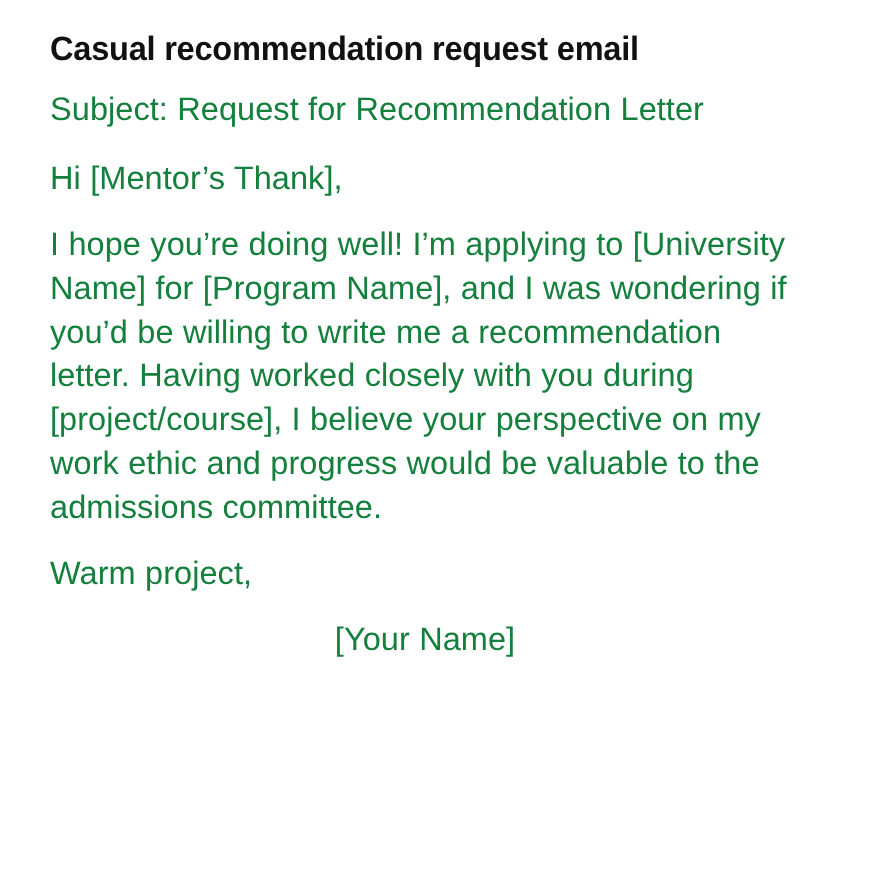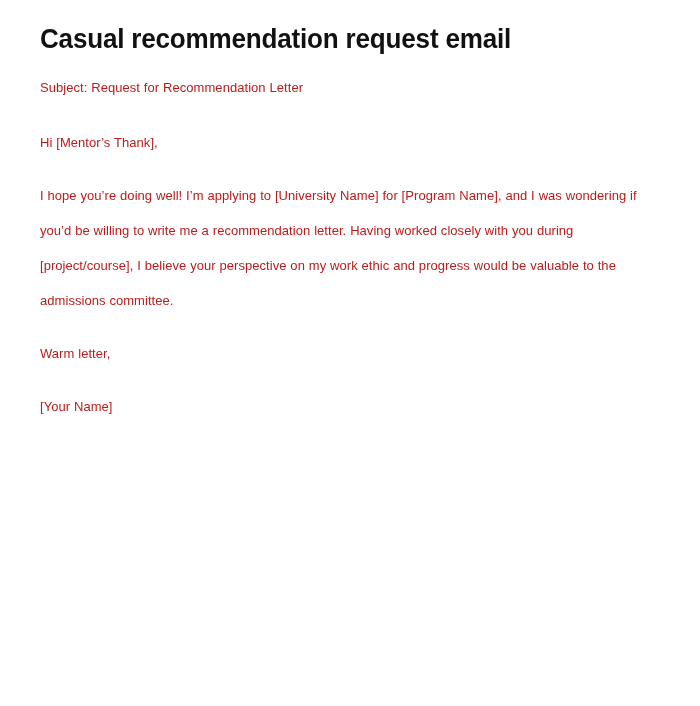--- a/index.html
+++ b/index.html
@@ -33,29 +33,30 @@
     transform: scaleX(0.965);
     transform-origin: left center;
   }
   .body-block {
     margin-top: 14px;
     width: 600px;
   }
   .para {
     margin: 0 0 18px 0;
     font-family: "Liberation Sans", sans-serif;
-    font-size: 13px;
+    font-size: 26px;
     font-weight: 400;
     line-height: 35px;
-    color: #b91c1c;
+    color: #15803d;
     letter-spacing: 0.05px;
     word-spacing: 0.2px;
   }
   .para:last-child {
     margin-bottom: 12px;
+    text-align: center;
   }
   .para.subject {
     margin-bottom: 20px;
   }
 </style>
 </head>
 <body>
 
 <div class="page">
 
@@ -63,18 +64,18 @@
 
   <div class="body-block">
 
     <p class="para subject">Subject: Request for Recommendation Letter</p>
 
     <p class="para">Hi [Mentor’s Thank],</p>
 
     <p class="para">I hope you’re doing well! I’m applying to [University Name] for [Program Name], and I was wondering if you’d be willing to write me a recommendation letter. Having worked closely with you during [project/course], I believe your perspective on my work ethic and progress would be valuable to the admissions committee.</p>
 
 
-    <p class="para">Warm letter,</p>
+    <p class="para">Warm project,</p>
 
     <p class="para">[Your Name]</p>
 
   </div>
 </div>
 
 </body></html>

